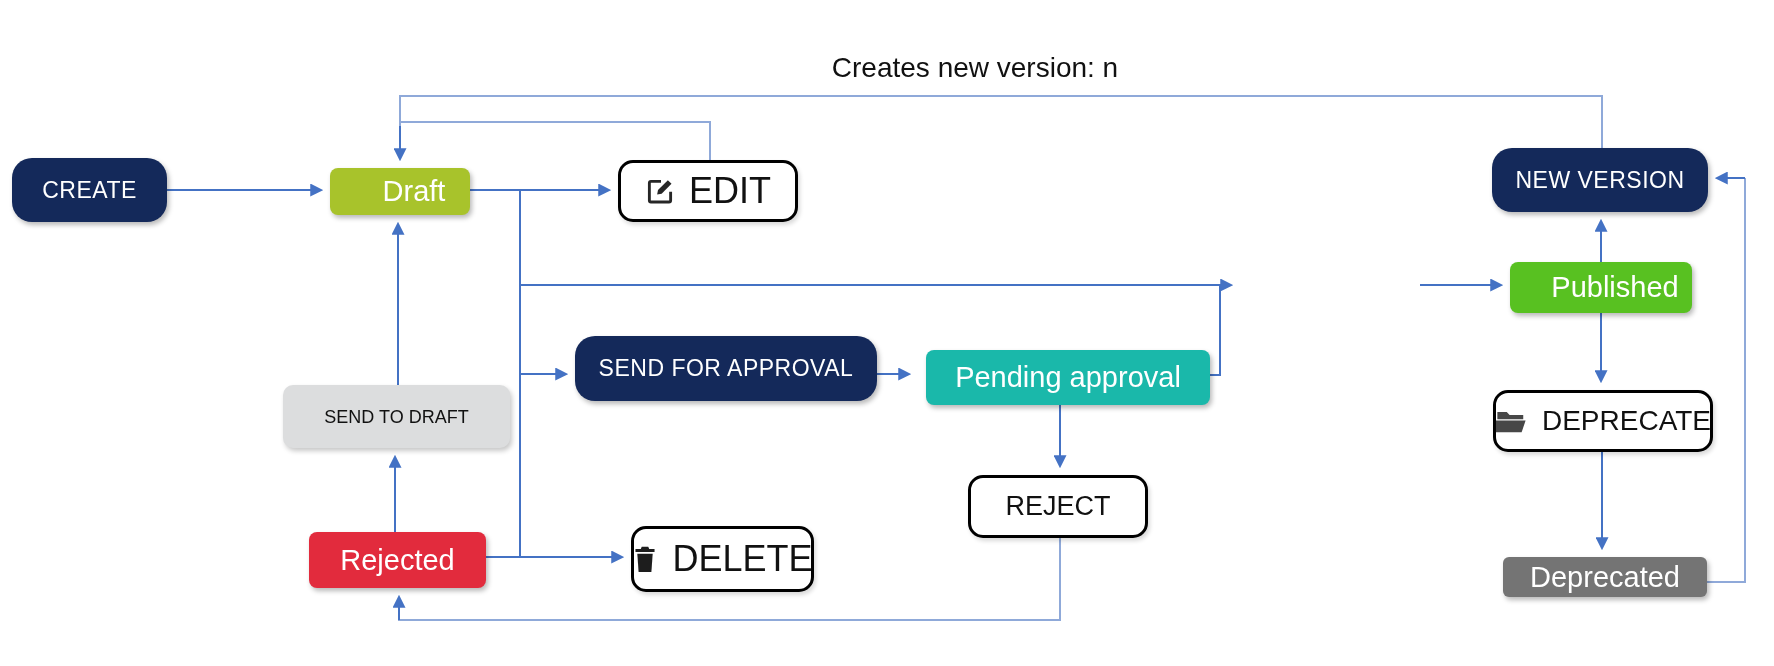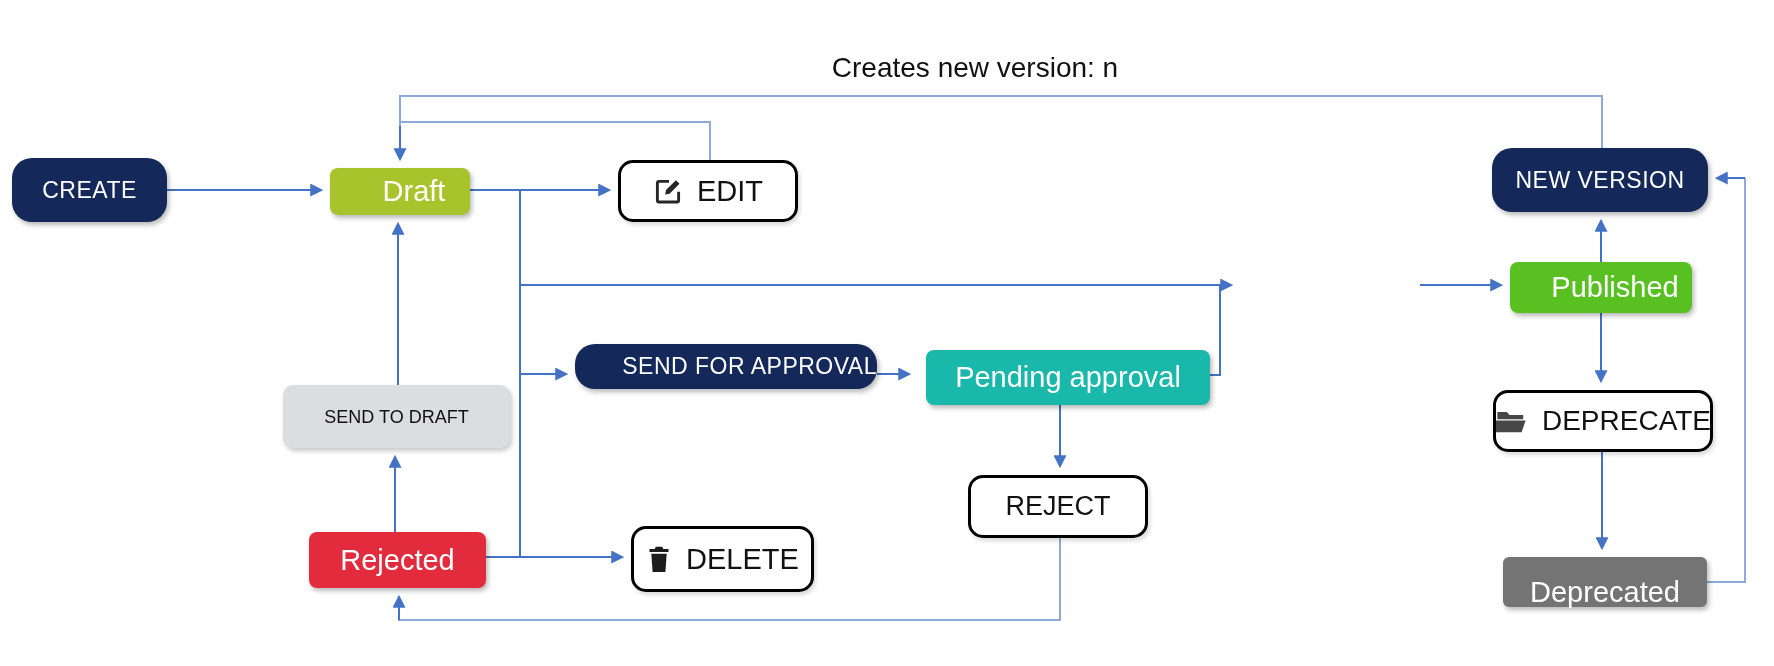--- a/index.html
+++ b/index.html
@@ -22,21 +22,21 @@
     color:var(--text-light);border-radius:8px;font-size:29px;
     box-shadow:2px 3px 5px rgba(0,0,0,.28);
   }
   .bg-lime{background:var(--lime);padding-left:28px;}
   .bg-green{background:var(--green);padding-left:28px;}
   .bg-teal{background:var(--teal);margin-left:8px;}
   .bg-red{background:var(--red);}
   .bg-graymid{background:var(--gray-mid);border-radius:6px;}
   .outline{
     background:#fff;border:3px solid #000;border-radius:15px;
-    color:var(--text-dark);font-size:29px;gap:14px;
+    color:var(--text-dark);font-size:36px;gap:14px;
     box-shadow:2px 3px 4px rgba(0,0,0,.15);
   }
   .gray-btn{
     background:var(--gray-light);color:var(--text-dark);border-radius:10px;
     font-size:18px;box-shadow:2px 3px 5px rgba(0,0,0,.22);
   }
   .annotation{
     position:absolute;left:740px;top:52px;width:470px;text-align:center;
     font-size:28px;color:var(--text-dark);
   }
@@ -98,21 +98,21 @@
       </svg>
     </span>
     <span>EDIT</span>
   </div>
 
 
   <div class="node state bg-green" style="left:1510px;top:262px;width:182px;height:51px;">
     <span>Published</span>
   </div>
 
-  <div class="node navy" style="left:575px;top:344px;width:302px;height:45px;justify-content:flex-end;">
+  <div class="node navy" style="left:575px;top:336px;width:302px;height:65px;">
     <span>SEND FOR APPROVAL</span>
   </div>
 
   <div class="node state bg-teal" style="left:918px;top:350px;width:284px;height:55px;">
     <span>Pending approval</span>
   </div>
 
   <div class="node gray-btn" style="left:283px;top:385px;width:227px;height:63px;">
     <span>SEND TO DRAFT</span>
   </div>
@@ -142,17 +142,17 @@
   <div class="node outline" style="left:1493px;top:390px;width:220px;height:62px;font-size:28px;gap:15px;">
     <span class="icon">
       <svg width="32" height="25" viewBox="0 0 34 26">
         <path d="M2.5 3h10l3 3h14.5v4.5H2.5z" fill="#474747"></path>
         <path d="M1 12h31.5l-4.2 12.5H1z" fill="#474747"></path>
       </svg>
     </span>
     <span>DEPRECATE</span>
   </div>
 
-  <div class="node state bg-graymid" style="left:1503px;top:557px;width:204px;height:50px;align-items:flex-end;">
+  <div class="node state bg-graymid" style="left:1503px;top:557px;width:204px;height:40px;">
     <span>Deprecated</span>
   </div>
 
 </div>
 
 </body></html>

